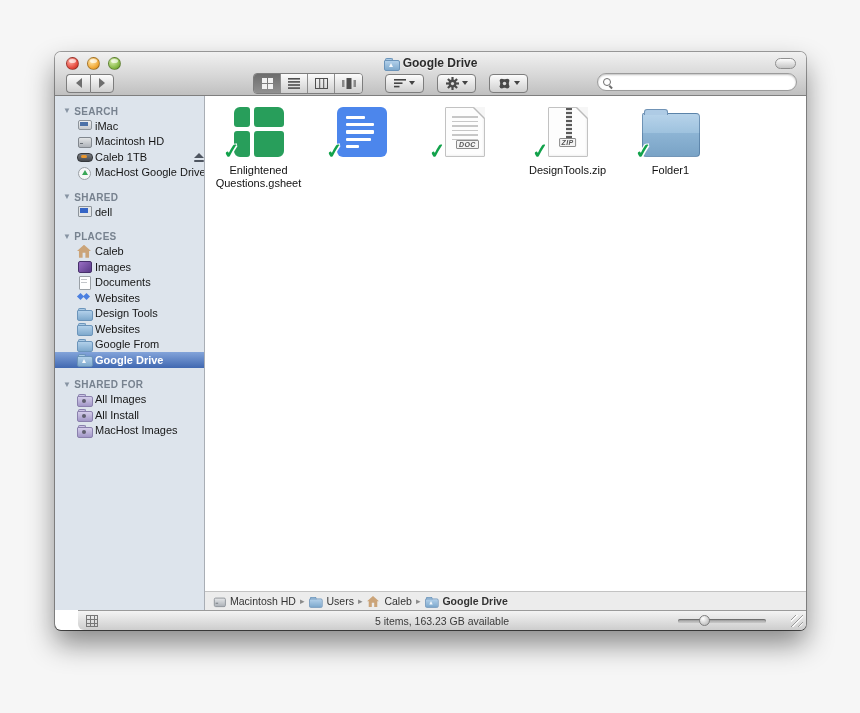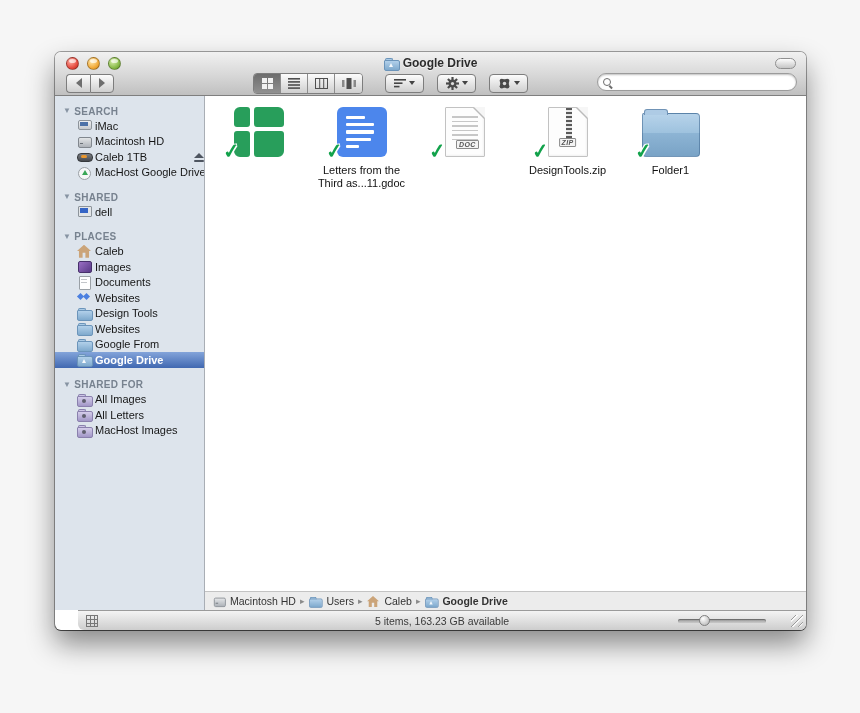--- a/index.html
+++ b/index.html
@@ -355,21 +355,21 @@
       <div class="srow">
         <span class="ic ic-smart">
             <i class="gear-dot"></i>
           </span>
         <span>All Images</span>
       </div>
       <div class="srow">
         <span class="ic ic-smart">
             <i class="gear-dot"></i>
           </span>
-        <span>All Letters</span>
+        <span>All Install</span>
       </div>
       <div class="srow">
         <span class="ic ic-smart">
             <i class="gear-dot"></i>
           </span>
         <span>MacHost Images</span>
       </div>
     </div>
 
     <div class="content-col">
@@ -378,34 +378,34 @@
         <div class="file">
           <div class="icon-wrap">
             <div class="fi-gsheet">
                 <i></i>
                 <i></i>
                 <i></i>
                 <i></i>
               </div>
             <span class="check">✓</span>
           </div>
+          <div class="fname">Enlightened Questions.gsheet</div>
         </div>
 
         <div class="file">
           <div class="icon-wrap">
             <div class="fi-gdoc">
                 <i></i>
                 <i></i>
                 <i></i>
                 <i></i>
                 <i></i>
               </div>
             <span class="check">✓</span>
           </div>
-          <div class="fname">Letters from the Third as...11.gdoc</div>
         </div>
 
         <div class="file">
           <div class="icon-wrap">
             <div class="page">
               <i class="fold"></i>
               <i class="doclines"></i>
               <i class="badge">DOC</i>
             </div>
             <span class="check">✓</span>

